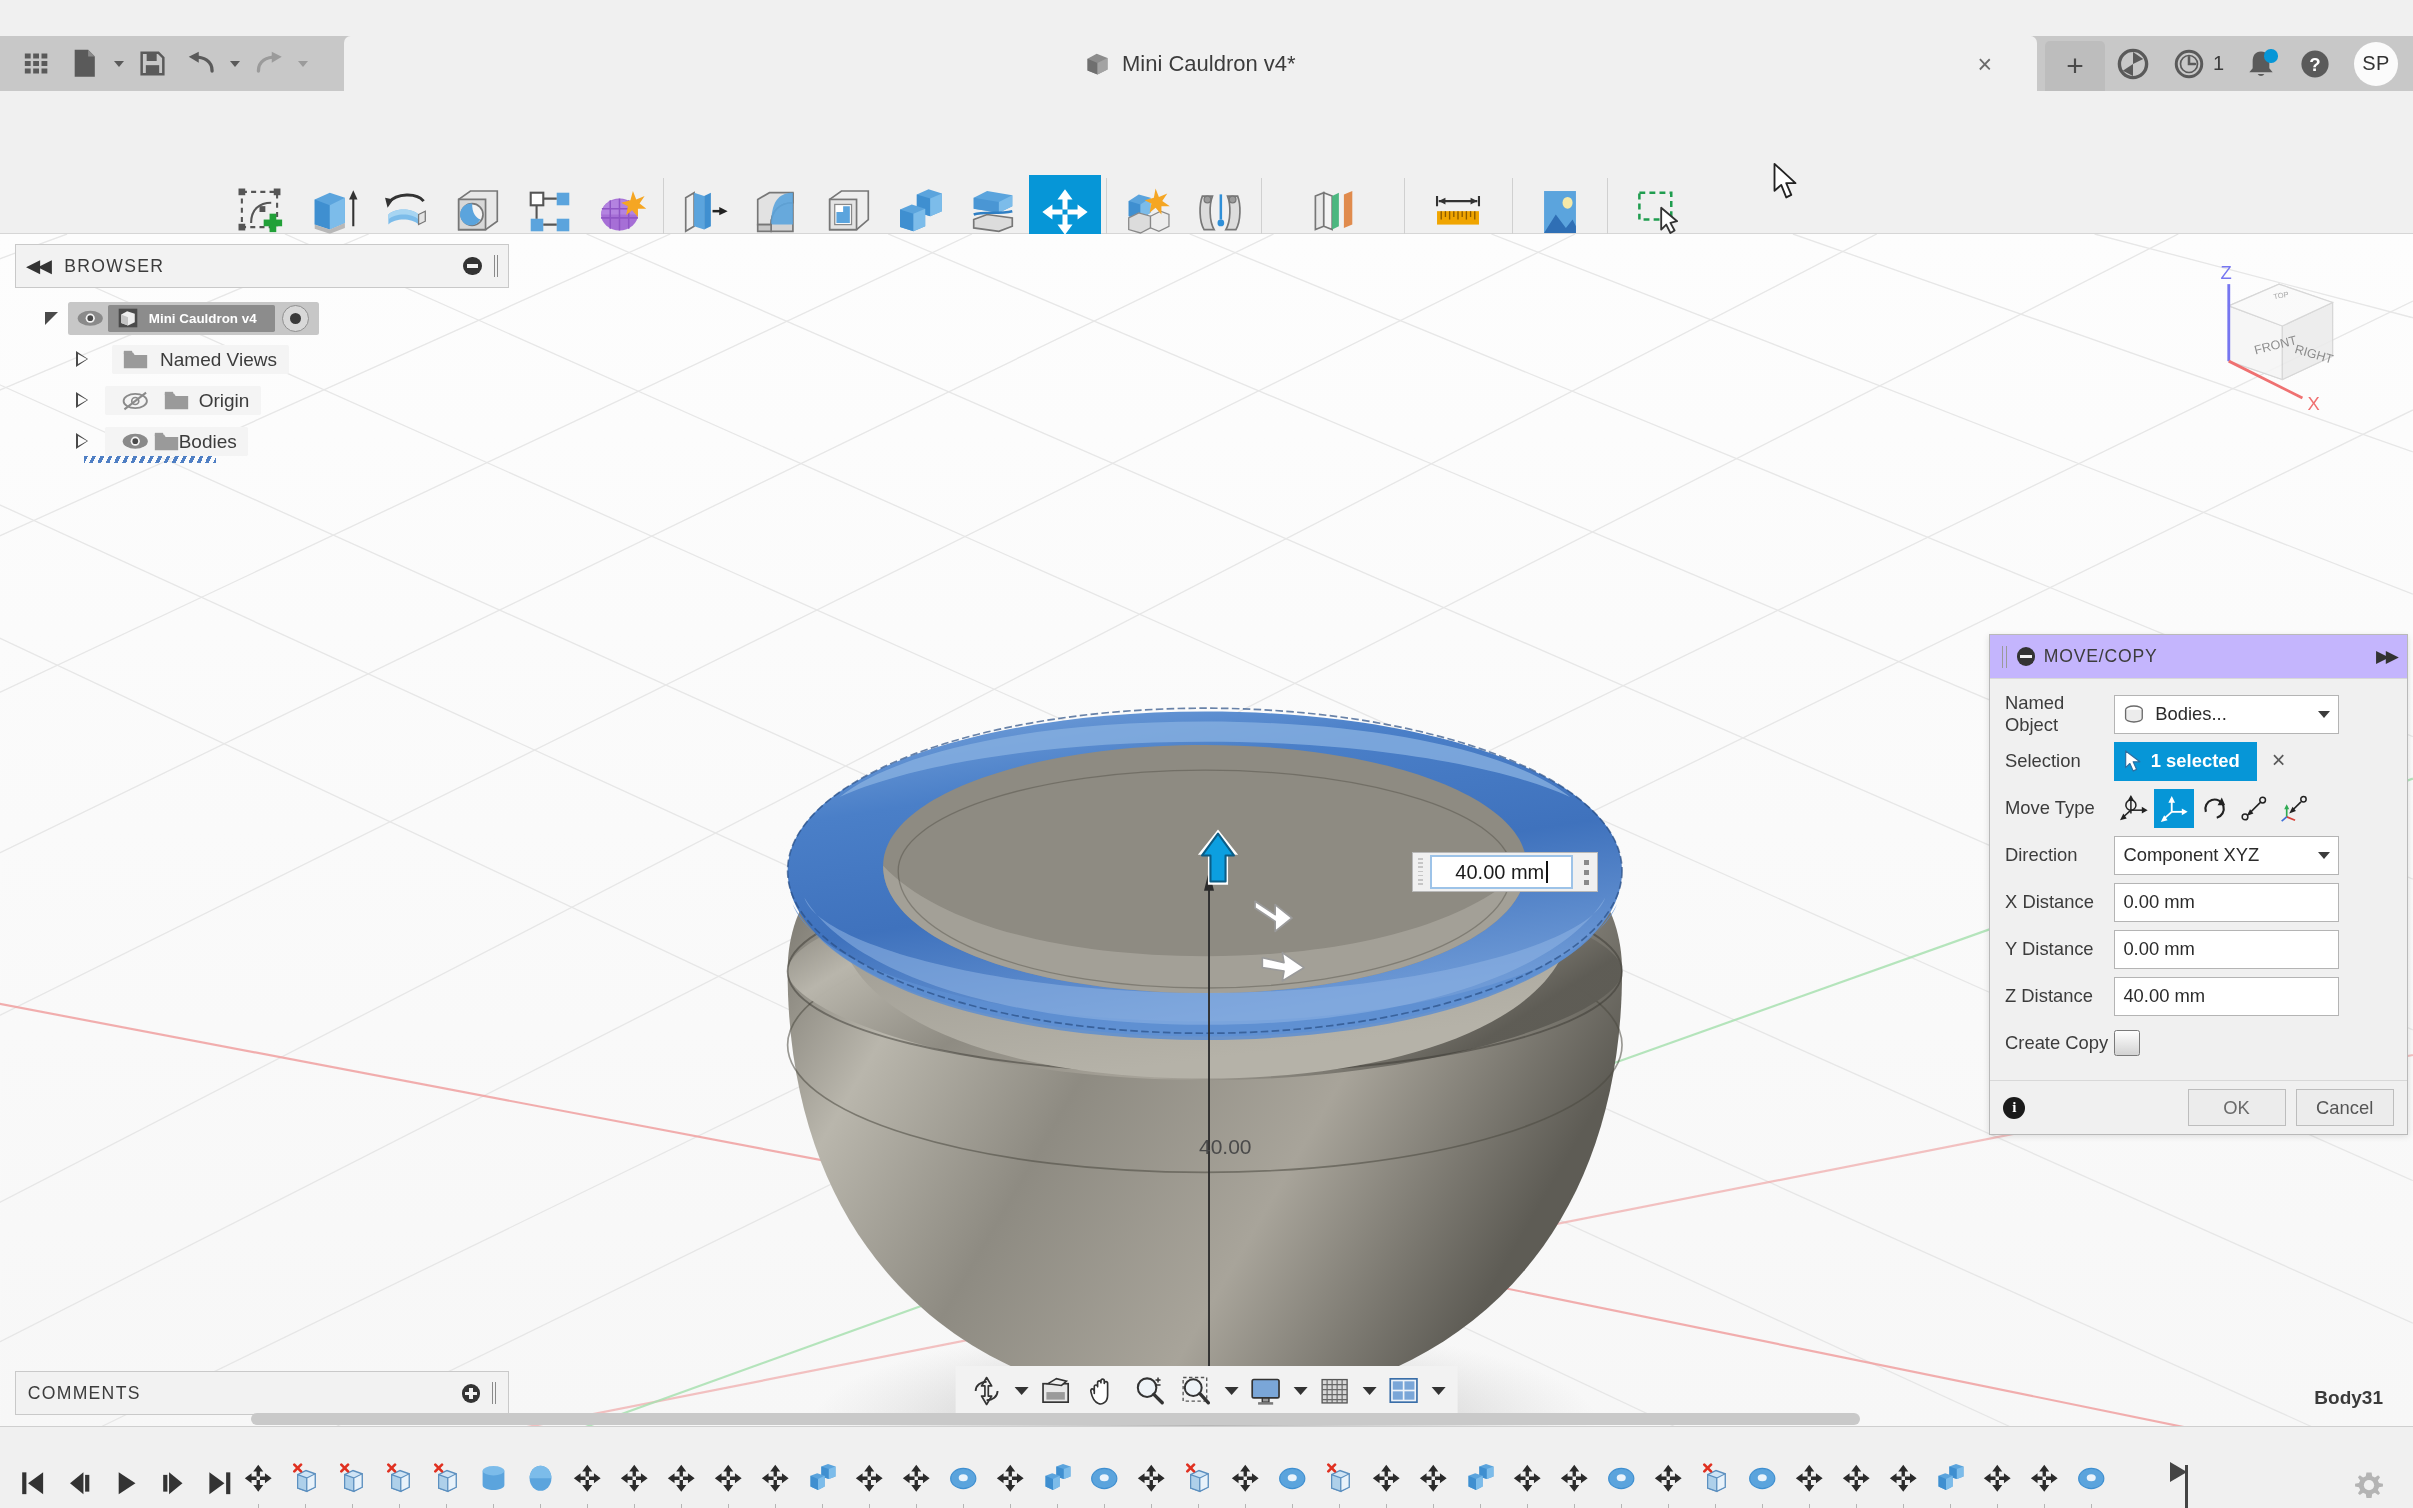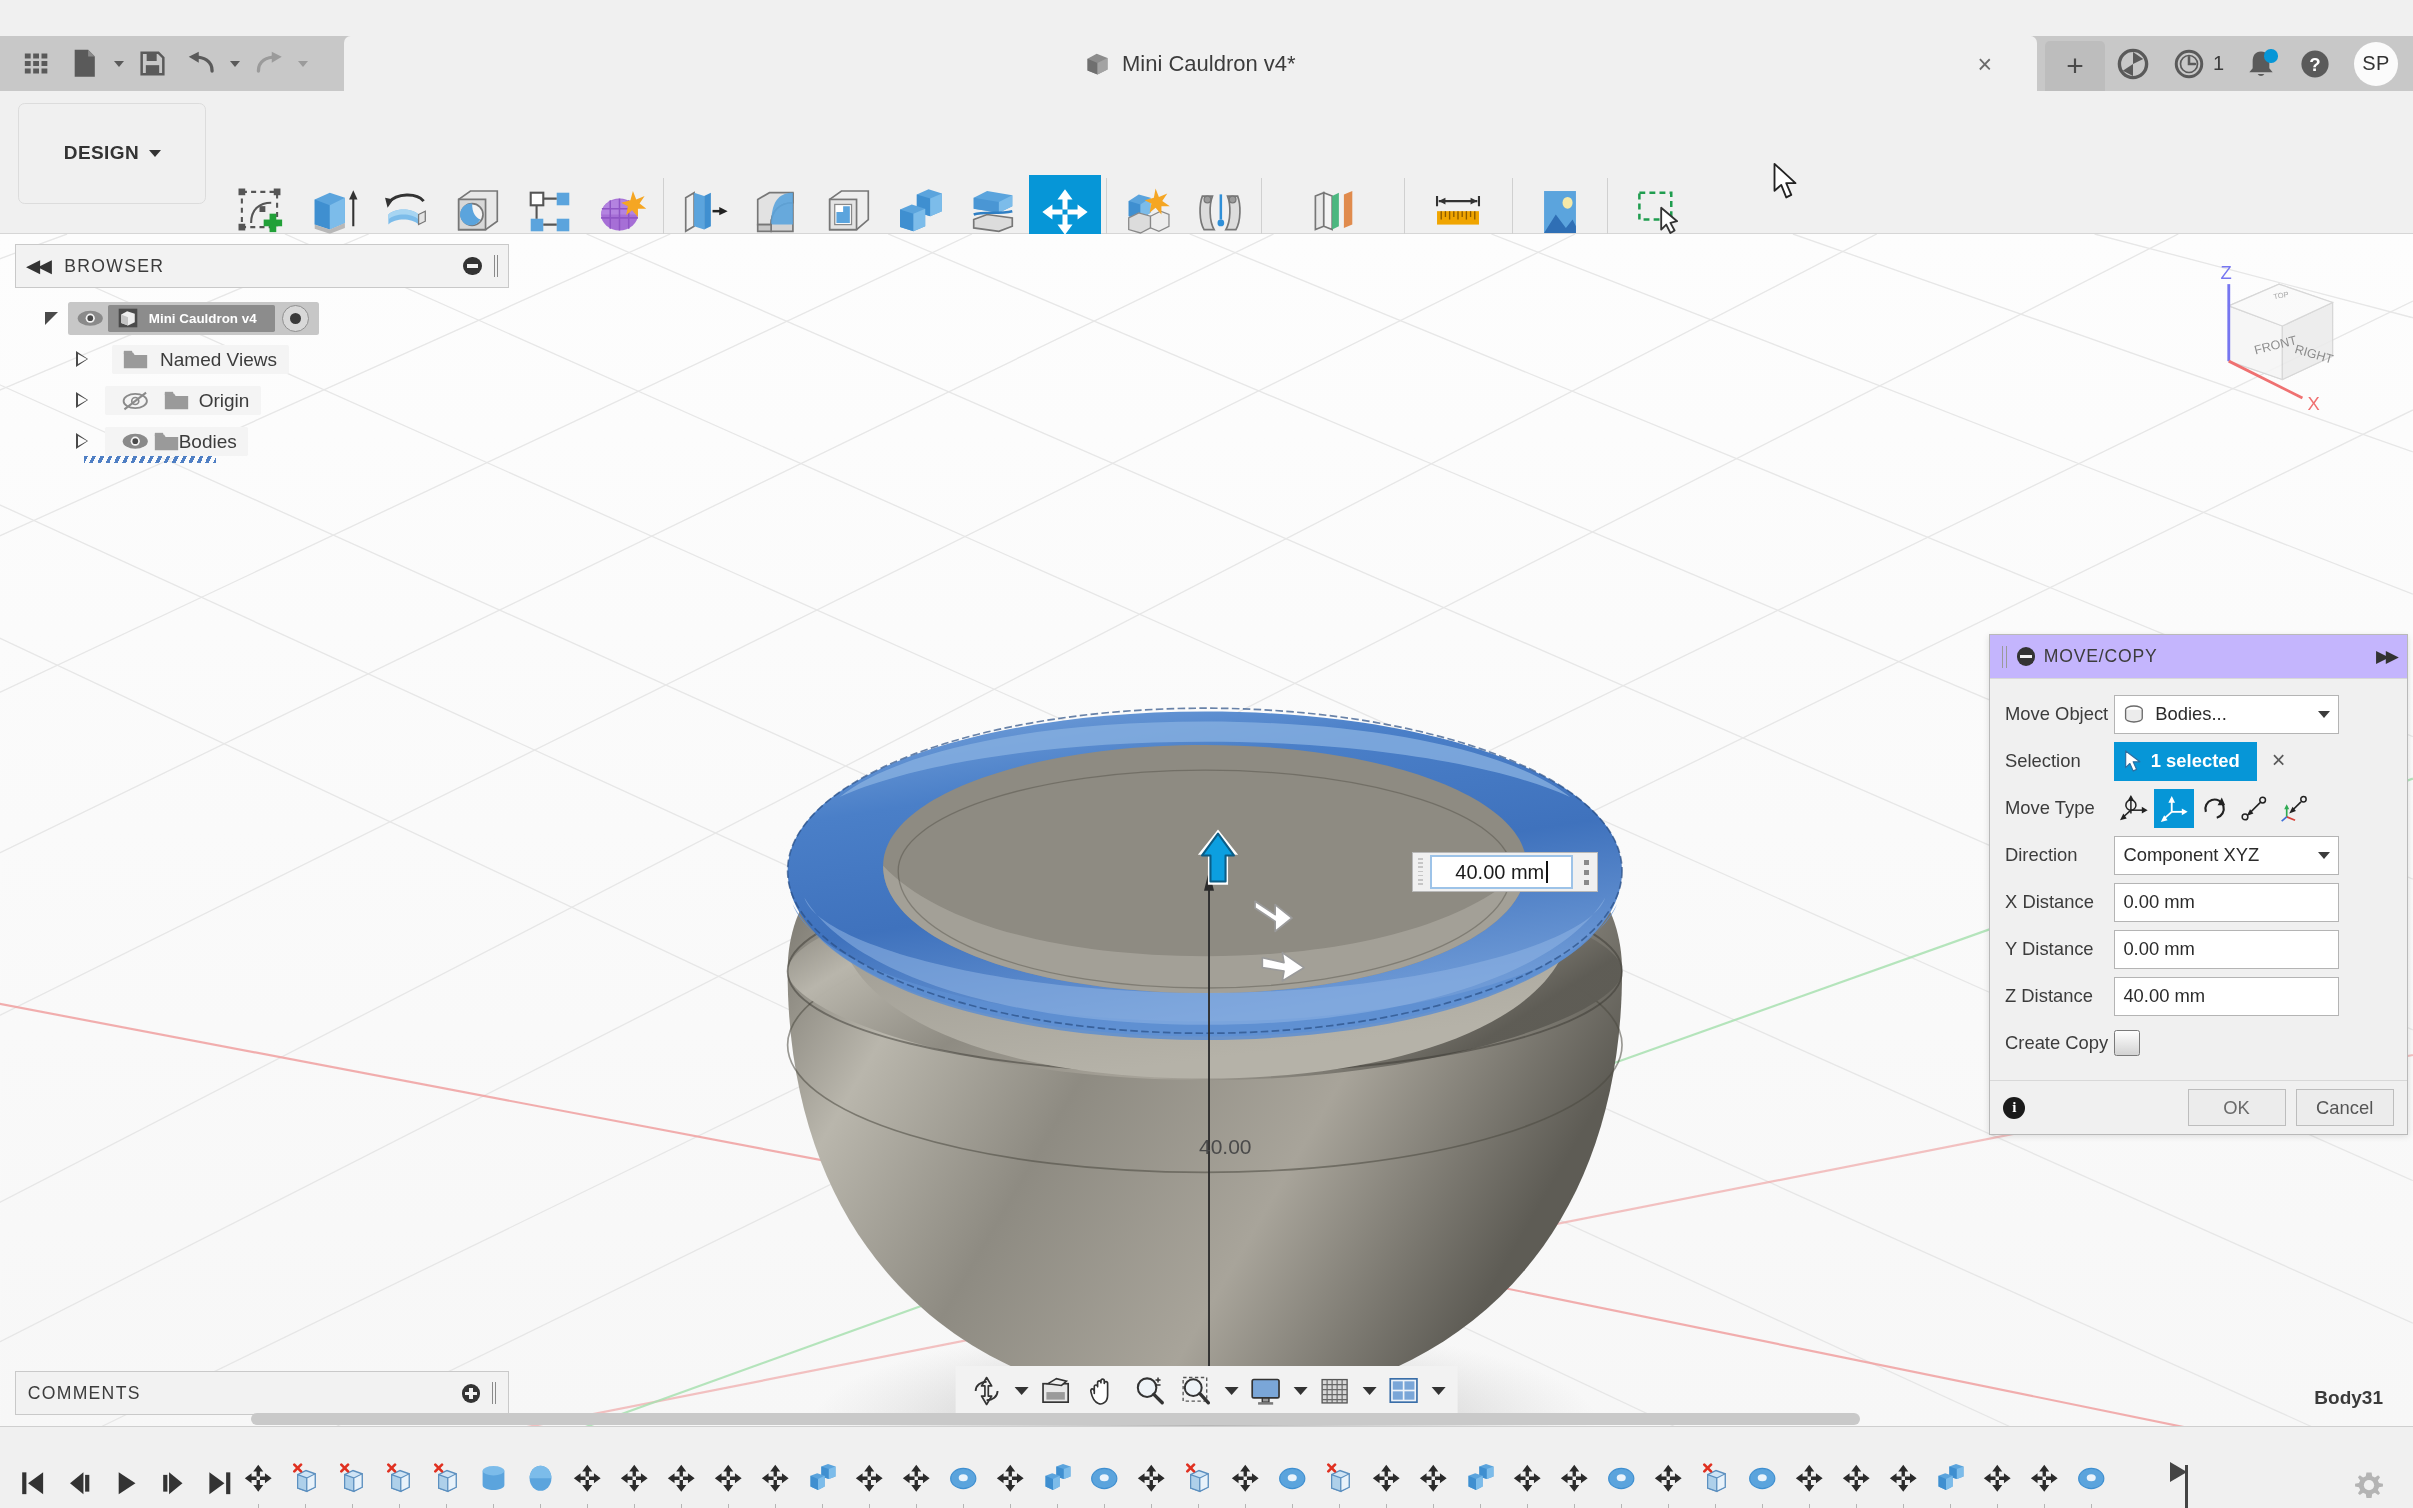--- a/index.html
+++ b/index.html
@@ -387,24 +387,20 @@
         <svg width="34" height="34" viewBox="0 0 40 40">
           <circle cx="20" cy="20" r="16" fill="#5a5a5a"></circle>
           <text x="20" y="28" text-anchor="middle" font-size="22" fill="#fff" font-family="Liberation Sans,sans-serif" font-weight="bold">?</text>
         </svg>
       </div>
       <div class="avatar">SP</div>
     </div>
   </div>
 
   <div class="ribbon">
-    <div class="designbtn">
-      <span>DESIGN</span>
-      <span class="car"></span>
-    </div>
 
 
     <div class="groups">
 
       <div class="grp">
         <div class="grp-icons">
           <div class="ic">
             <svg width="52" height="52" viewBox="0 0 62 62">
               <g stroke="#555" stroke-width="2.5" fill="none" stroke-dasharray="6 5">
                   <rect x="7" y="7" width="42" height="42"></rect>
@@ -1032,21 +1028,21 @@
     <div class="dialog">
       <div class="dlg-title">
         <span class="dlg-grip"></span>
         <span class="minuscircle"></span>
         <span class="t">MOVE/COPY</span>
         <span class="expand">▶▶</span>
       </div>
       <div class="dlg-body">
 
         <div class="frow">
-          <span class="flab">Move Object</span>
+          <span class="flab">Named Object</span>
           <span class="fctl">
             <span class="select">
               <svg width="23.5" height="20" viewBox="0 0 28 24" style="margin-right:8.4px">
                 <ellipse cx="13" cy="7" rx="10" ry="4.6" fill="#fff" stroke="#6a6a6a" stroke-width="1.6"></ellipse>
                 <path d="M3 7 L3 17 C3 19.6 7.5 21.6 13 21.6 C18.5 21.6 23 19.6 23 17 L23 7" fill="#ececec" stroke="#6a6a6a" stroke-width="1.6"></path>
               </svg>
               <span>Bodies...</span>
               <span class="car"></span>
             </span>
           </span>

